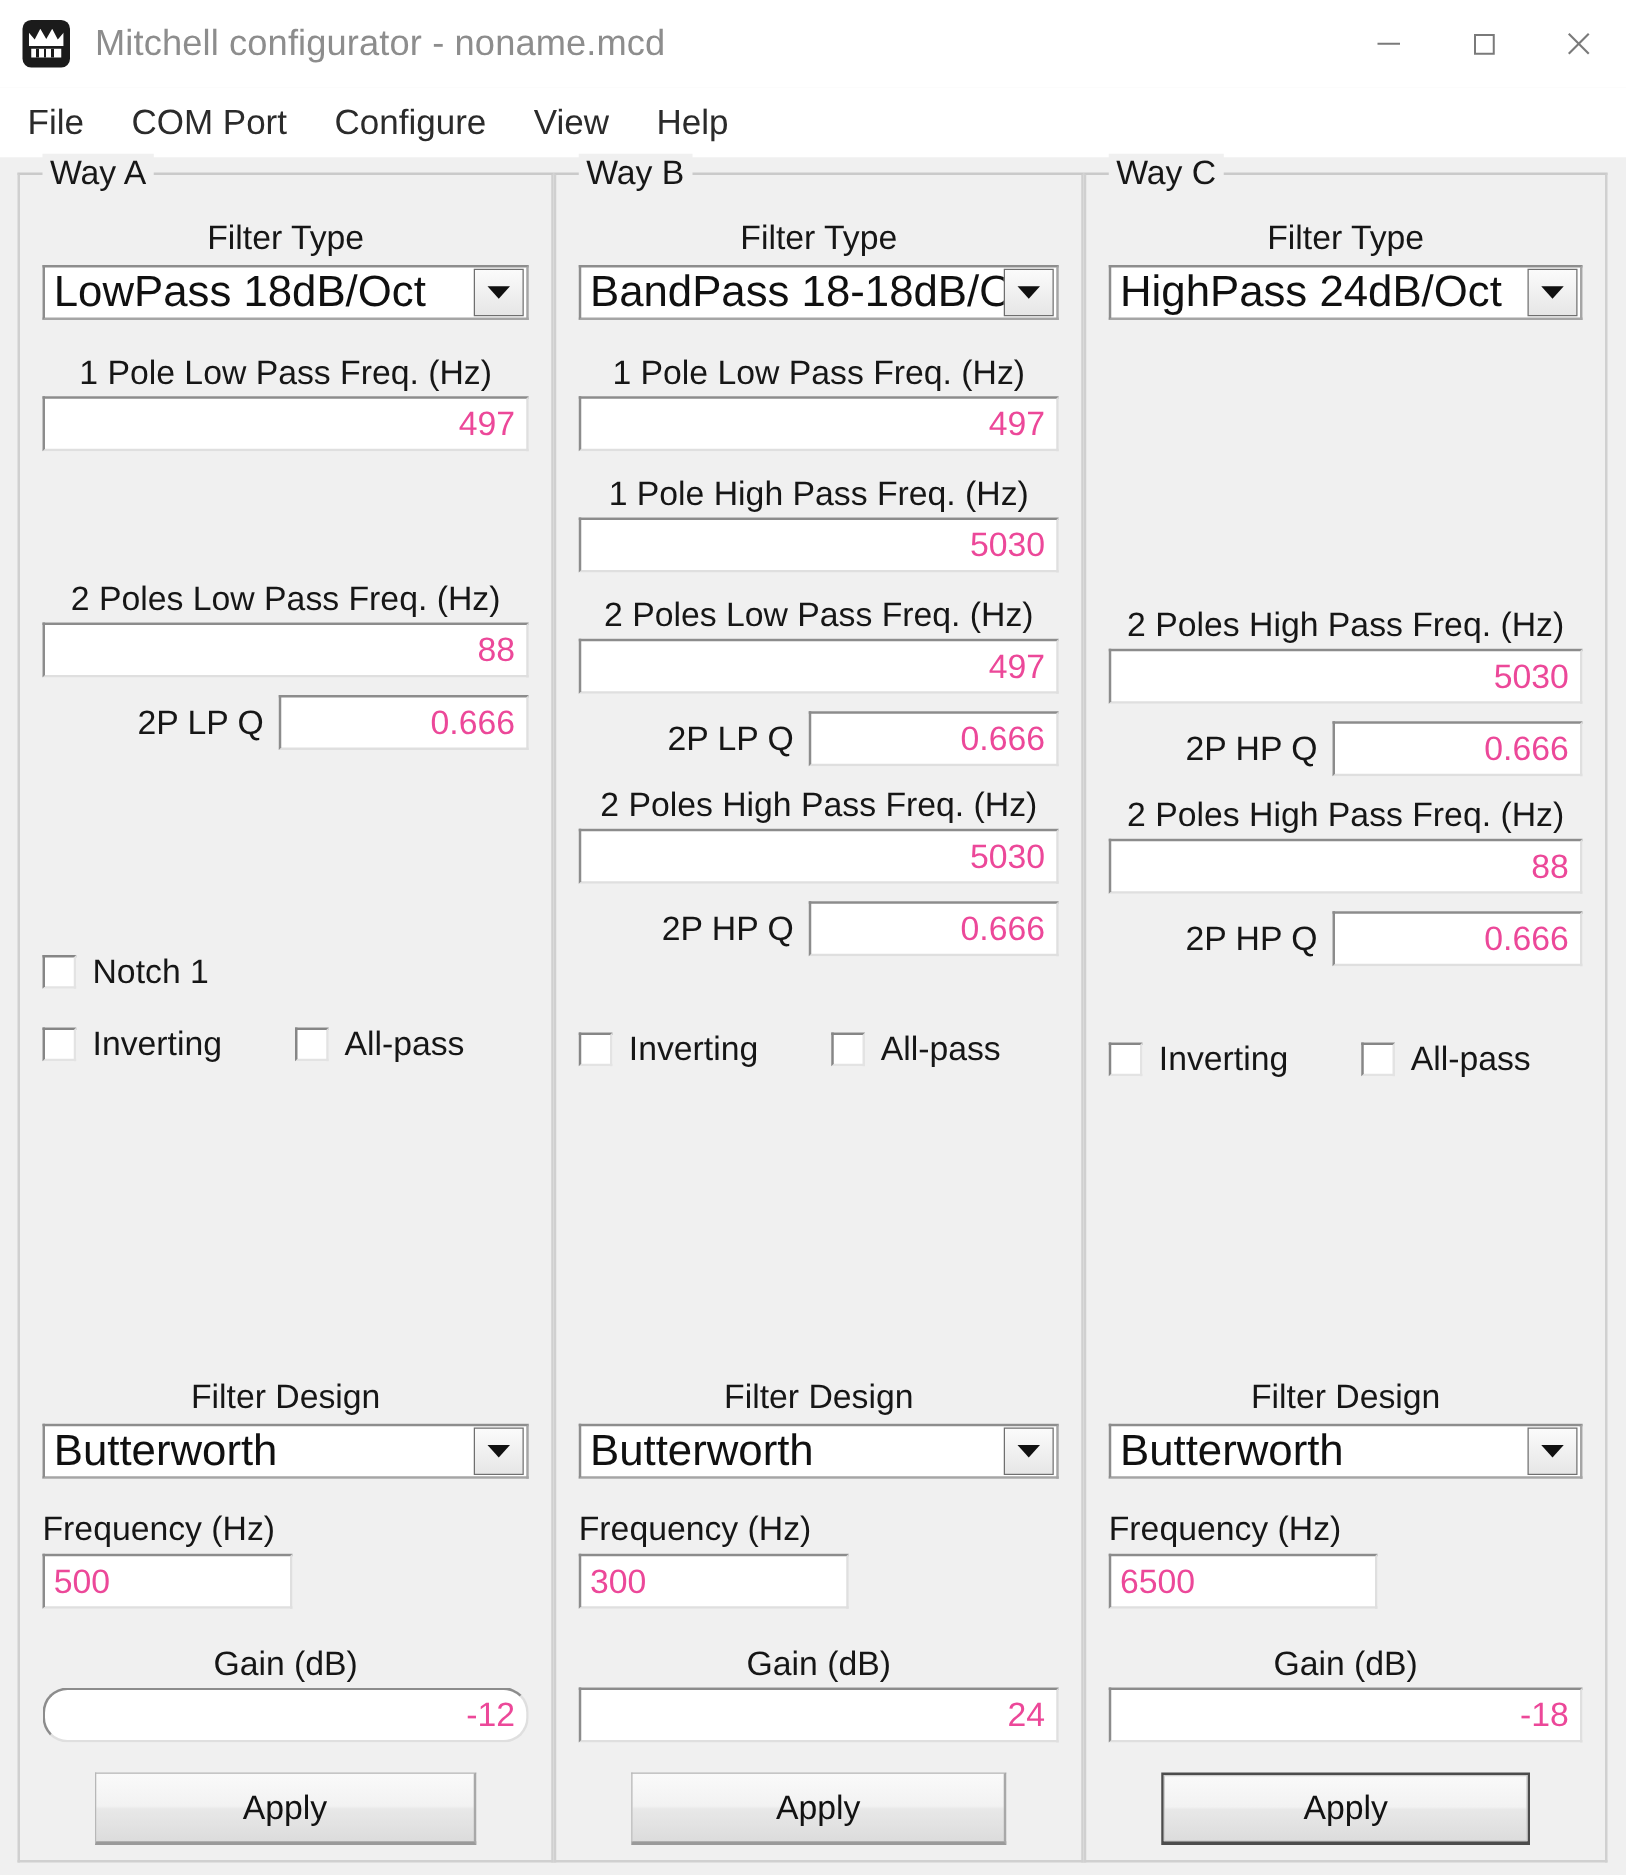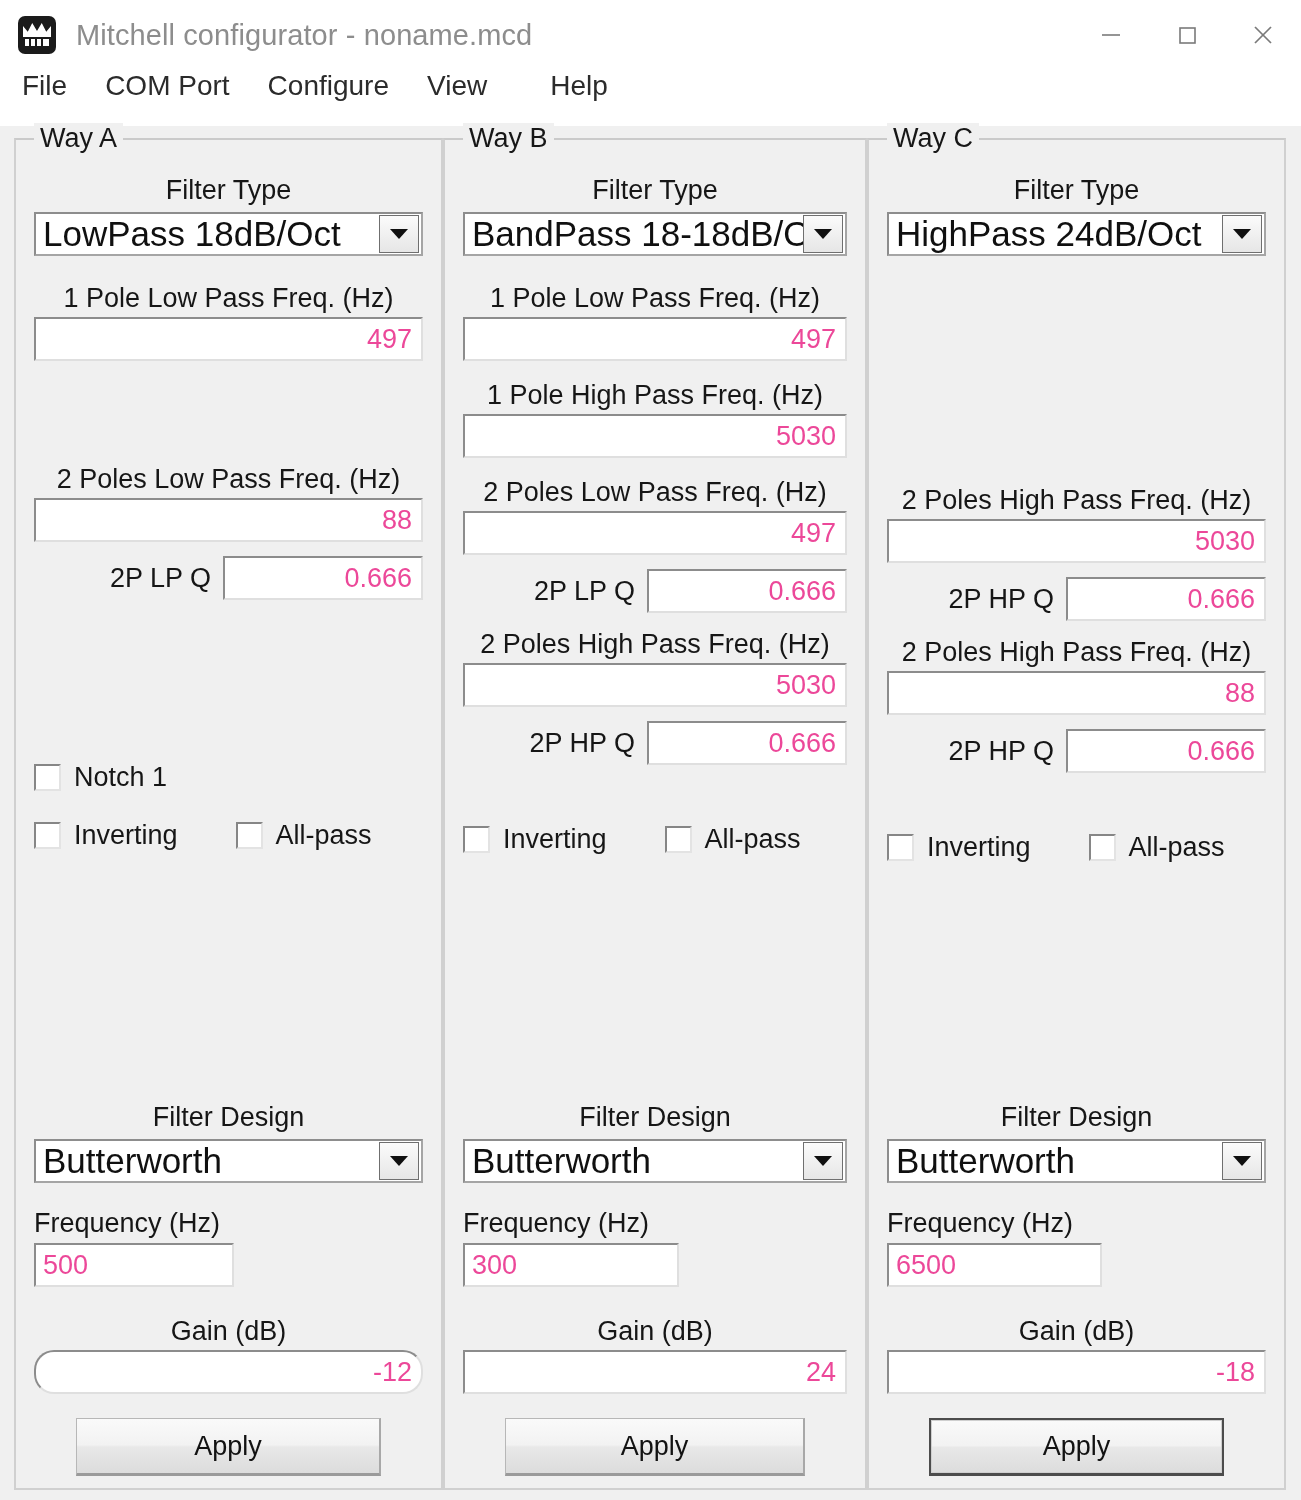--- a/index.html
+++ b/index.html
@@ -90,33 +90,34 @@
     display: flex;
     align-items: center;
     justify-content: center;
   }
   .winbtn svg { display: block; }
 
   
   .menubar {
     height: 56px;
     display: flex;
+    align-items: center;
     background: #ffffff;
     padding-left: 22px;
     flex: 0 0 auto;
     box-sizing: border-box;
   }
   .menuitem {
     font-size: 28px;
     color: #2b2b2b;
     margin-right: 38px;
     white-space: nowrap;
     cursor: default;
   }
-  .menuitem:last-child { margin-right: 0; margin-left: 25px; }
+  .menuitem:last-child { margin-right: 0; }
 
   
   .client {
     flex: 1 1 auto;
     background: #f0f0f0;
     padding: 12px 14px 10px 14px;
     box-sizing: border-box;
     display: flex;
   }
 

